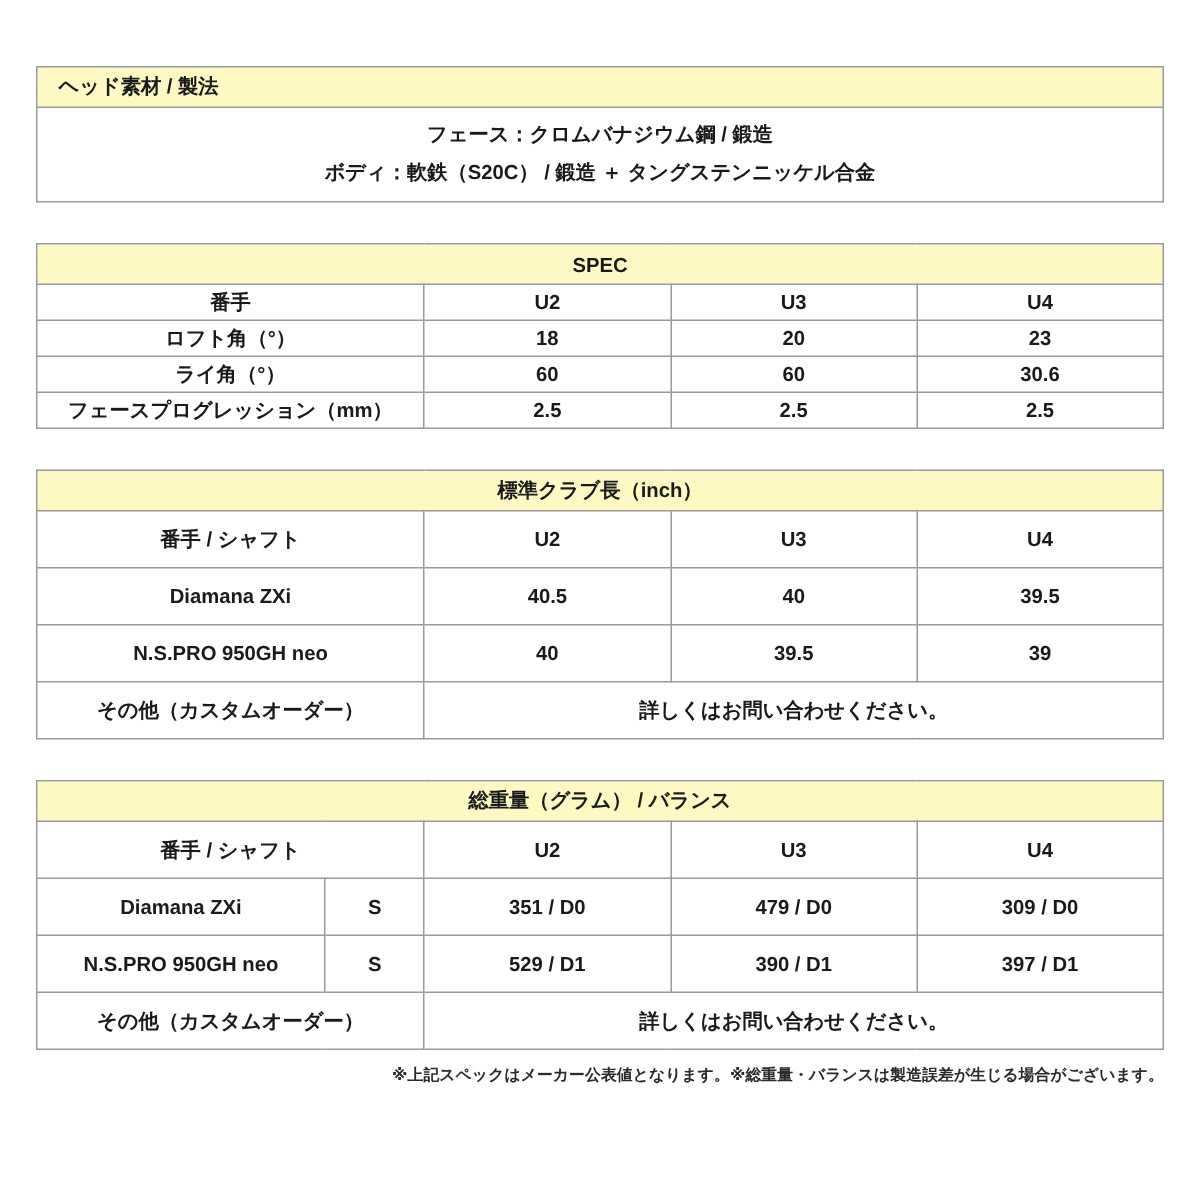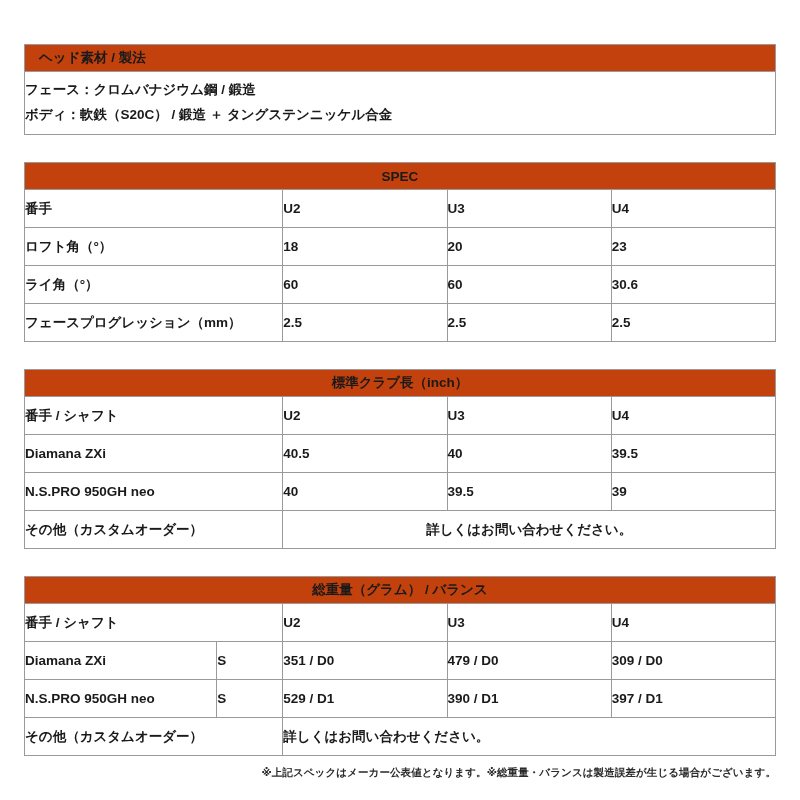--- a/index.html
+++ b/index.html
@@ -28,25 +28,26 @@
     table-layout: fixed;
     border: 1px solid #9a9a9a;
     background: #ffffff;
   }
   .spec-table td,
   .spec-table th {
     border: 1px solid #9a9a9a;
     padding: 0;
     font-weight: bold;
     font-size: 13.5px;
+    text-align: center;
     vertical-align: middle;
     color: #1a1a1a;
   }
   .band {
-    background: #c2410c;
+    background: #fef9c3;
     height: 26px;
     font-size: 12.5px;
     font-weight: bold;
   }
   .band.left {
     text-align: left;
     padding-left: 14px;
   }
   .band.center {
     text-align: center;
@@ -60,21 +61,21 @@
     font-size: 14px;
     font-weight: bold;
     line-height: 1.85;
   }
   .material-body div {
     white-space: nowrap;
   }
 
   
   .t-spec .row {
-    height: 38px;
+    height: 24px;
   }
   .t-spec .c-label { width: 258px; }
   .t-spec .c-val   { width: 164px; }
 
   
   .t-len .row { height: 38px; }
   .t-len .c-label { width: 258px; }
   .t-len .c-val   { width: 164px; }
   .t-len .merged  { text-align: center; }
 

